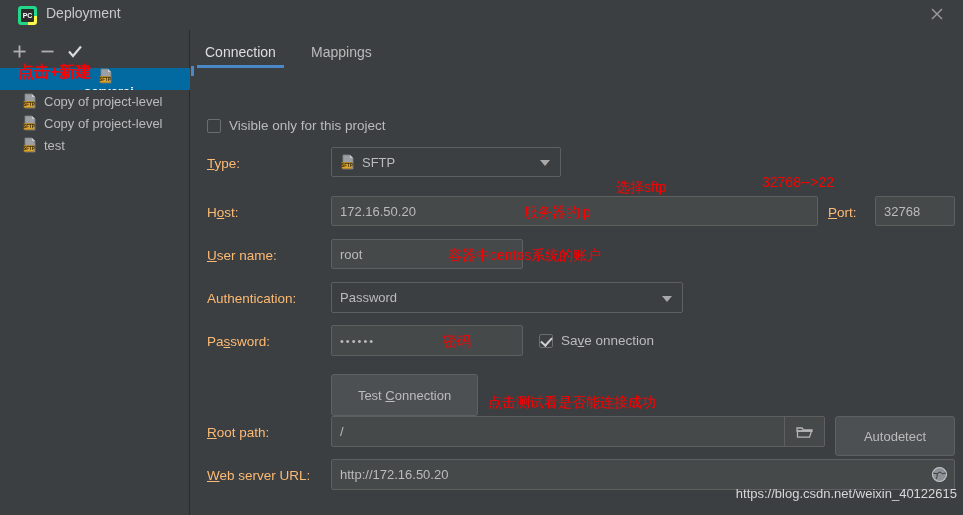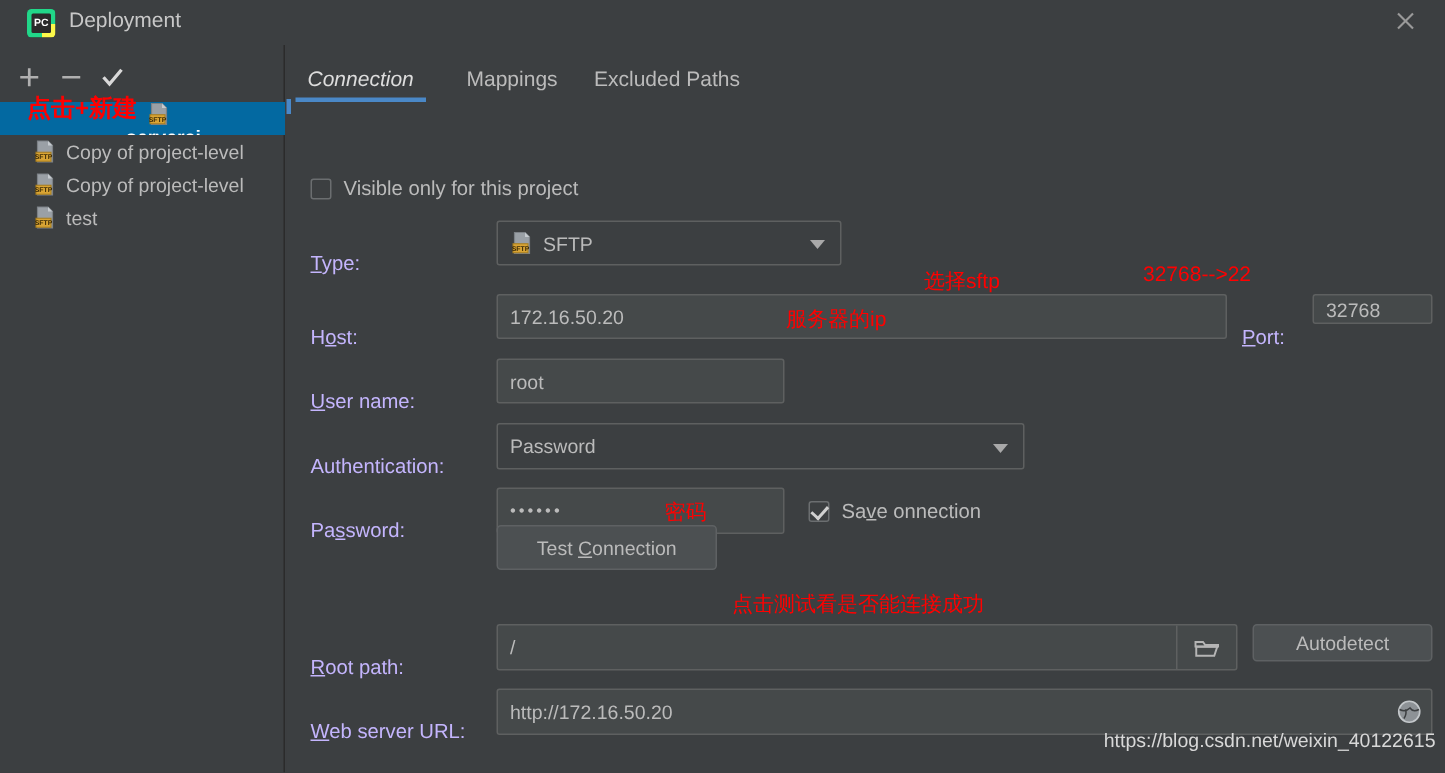--- a/index.html
+++ b/index.html
@@ -89,30 +89,30 @@
     position:absolute; left:0; top:6px; height:34px; width:772px;
   }
   .tab {
     position:absolute; top:0; height:32px; line-height:32px;
     font-size:14px; color:#bbbbbb; cursor:pointer; padding:0 8px;
   }
   .tab.active { color:#dddddd; }
   .tab-underline {
     position:absolute; height:3px; background:#4a88c7; bottom:0; left:0; right:0;
   }
-  #tab-connection { left:6px;font-style:italic; }
+  #tab-connection { left:6px; }
   #tab-mappings   { left:112px; }
   #tab-excluded   { left:197px; }
   #tab-leftmark {
     position:absolute; left:0; top:36px; width:3px; height:10px; background:#4a88c7;
   }
 
   
   .row-label {
-    position:absolute; font-size:13.5px; color:#c4b5fd; white-space:nowrap;margin-top:12px;
+    position:absolute; font-size:13.5px; color:#fdba74; white-space:nowrap;
   }
   .mn { text-decoration:underline; }
 
   .field {
     position:absolute; background:#45494a; border:1px solid #5e6060;
     border-radius:2px; color:#bbbbbb; font-size:13px;
     display:flex; align-items:center; padding:0 8px;
   }
   .field.combo { background:#3c3f41; }
   .combo-arrow {
@@ -245,23 +245,20 @@
 <div id="main">
 
   <div id="tabs">
     <div class="tab active" id="tab-connection">
       <span>Connection</span>
       <div class="tab-underline"></div>
     </div>
     <div class="tab" id="tab-mappings">
       <span>Mappings</span>
     </div>
-    <div class="tab" id="tab-excluded">
-      <span>Excluded Paths</span>
-    </div>
   </div>
   <div id="tab-leftmark"></div>
 
   <div class="checkbox-wrap" style="left:16px; top:88px;">
     <div class="cb"></div>
     <div class="cb-label">Visible only for this project</div>
   </div>
 
   <div class="row-label" style="left:16px; top:126px;">
     <span class="mn">T</span><span>ype:</span>
@@ -284,31 +281,32 @@
     <span>H</span><span class="mn">o</span><span>st:</span>
   </div>
   <div class="field" style="left:140px; top:166px; width:487px; height:30px;">
     <span>172.16.50.20</span>
   </div>
   <div class="annot" style="left:333px; top:174px;">服务器的ip</div>
 
   <div class="row-label" style="left:637px; top:175px;">
     <span class="mn">P</span><span>ort:</span>
   </div>
-  <div class="field" style="left:684px; top:166px; width:80px; height:20px;">
+  <div class="field" style="left:684px; top:166px; width:80px; height:30px;">
     <span>32768</span>
   </div>
   <div class="annot" style="left:571px; top:144px;">32768--&gt;22</div>
 
   <div class="row-label" style="left:16px; top:218px;">
     <span class="mn">U</span><span>ser name:</span>
   </div>
   <div class="field" style="left:140px; top:209px; width:192px; height:30px;">
     <span>root</span>
   </div>
+  <div class="annot" style="left:257px; top:217px;">容器中centos系统的账户</div>
 
   <div class="row-label" style="left:16px; top:261px;">Authentication:</div>
   <div class="field combo" style="left:140px; top:252px; width:352px; height:31px;">
     <span>Password</span>
     <div class="combo-arrow"></div>
   </div>
 
   <div class="row-label" style="left:16px; top:304px;">
     <span>Pa</span><span class="mn">s</span><span>sword:</span>
   </div>
@@ -317,40 +315,40 @@
   </div>
   <div class="annot" style="left:252px; top:303px;">密码</div>
 
   <div class="checkbox-wrap" style="left:348px; top:303px;">
     <div class="cb checked"></div>
     <div class="cb-label">
       <span>Sa</span><span class="mn">v</span><span>e onnection</span>
     </div>
   </div>
 
-  <div class="btn" style="left:140px; top:320px; width:147px; height:30px;">
+  <div class="btn" style="left:140px; top:344px; width:147px; height:42px;">
     <span>
       <span>Test </span><span class="mn">C</span><span>onnection</span>
     </span>
   </div>
   <div class="annot" style="left:297px; top:364px;">点击测试看是否能连接成功</div>
 
   <div class="row-label" style="left:16px; top:395px;">
     <span class="mn">R</span><span>oot path:</span>
   </div>
   <div class="field" style="left:140px; top:386px; width:494px; height:31px; padding-right:0;">
     <span>/</span>
     <span style="margin-left:auto; width:40px; height:29px; display:flex; align-items:center; justify-content:center; border-left:1px solid #5e6060; cursor:pointer;">
       <svg width="17" height="14" viewBox="0 0 17 14">
         <path d="M1 3 h5 l1.5 2 h8.5 v1 h-15 z" fill="none" stroke="#b5b5b5" stroke-width="1.3"></path>
         <path d="M1.5 6.2 h14 l-2 6 h-12 z" fill="none" stroke="#b5b5b5" stroke-width="1.3"></path>
       </svg>
     </span>
   </div>
-  <div class="btn" style="left:644px; top:386px; width:120px; height:25px;">
+  <div class="btn" style="left:644px; top:386px; width:120px; height:40px;">
     <span>Autodetect</span>
   </div>
 
   <div class="row-label" style="left:16px; top:438px;">
     <span class="mn">W</span><span>eb server URL:</span>
   </div>
   <div class="field" style="left:140px; top:429px; width:624px; height:31px; padding-right:6px;">
     <span>http://172.16.50.20</span>
     <span style="margin-left:auto; display:flex; align-items:center; cursor:pointer;">
       <svg width="17" height="17" viewBox="0 0 17 17">

